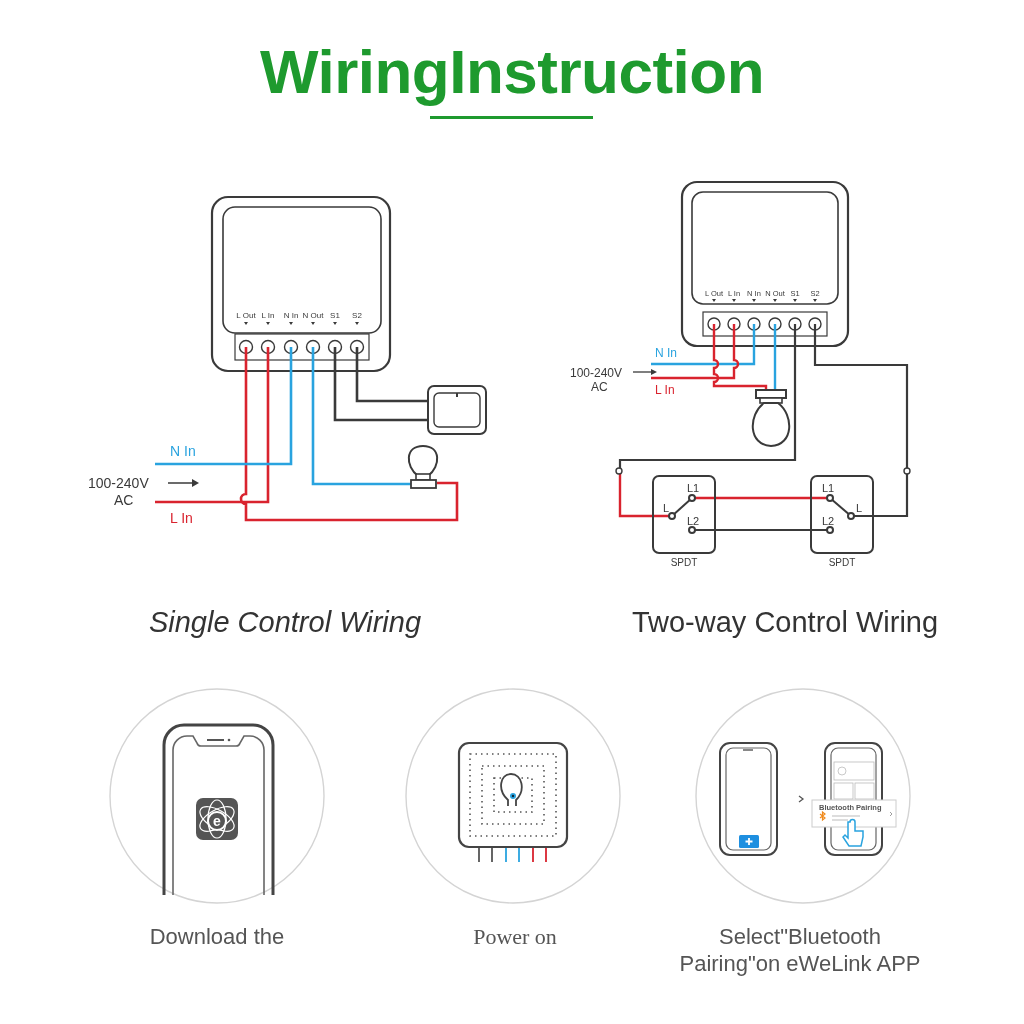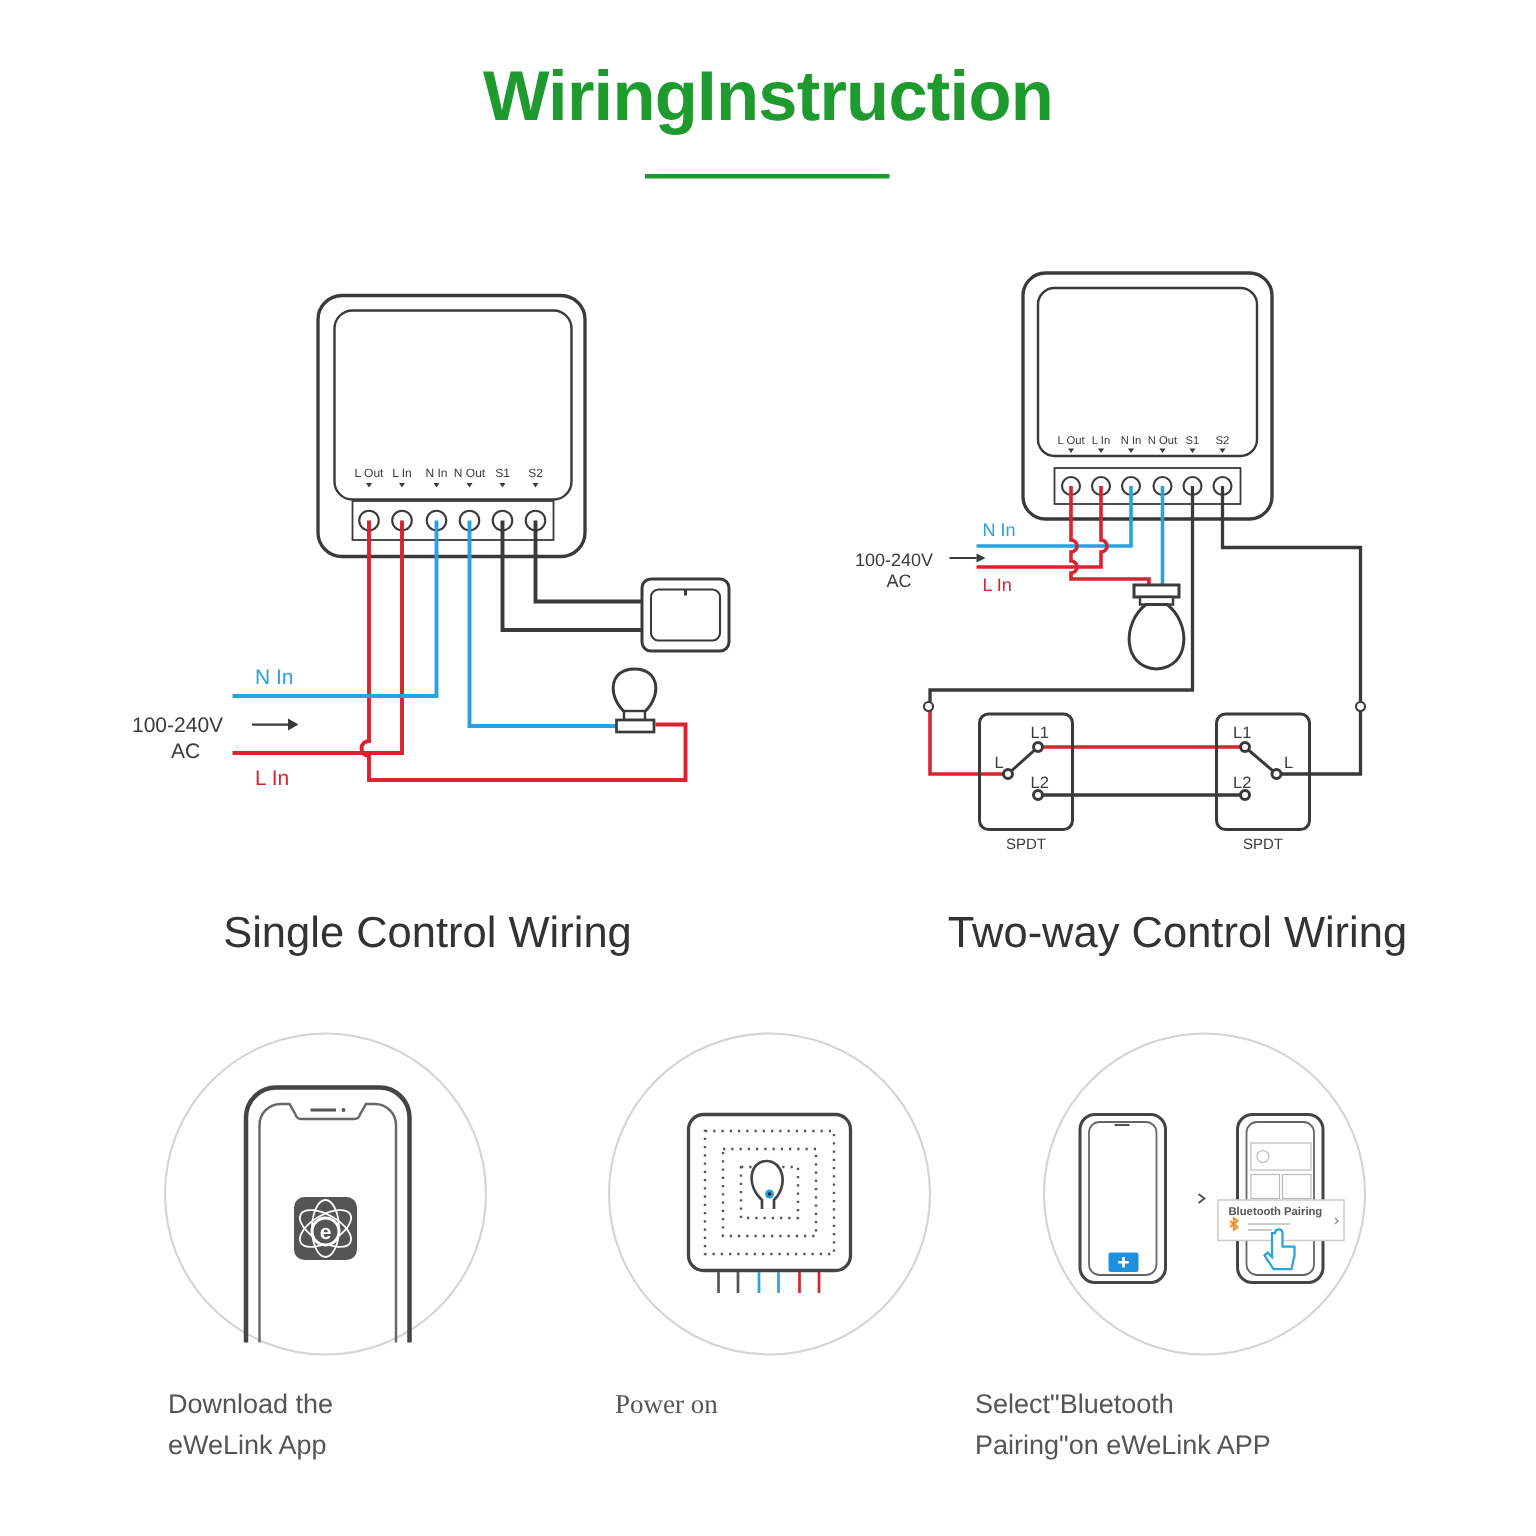--- a/index.html
+++ b/index.html
@@ -1,21 +1,21 @@
 <!DOCTYPE html>
 <html><head>
 <meta charset="utf-8">
 <style>
   html, body { margin: 0; padding: 0; background: #ffffff; }
   body { width: 1024px; height: 1024px; position: relative; overflow: hidden; font-family: "Liberation Sans", sans-serif; }
-  .title { position: absolute; left: 0; width: 1024px; top: 36px; text-align: center; font-weight: bold; font-size: 47px; color: #1e9a2e; letter-spacing: -0.5px; }
+  .title { position: absolute; left: 0; width: 1024px; top: 36px; text-align: center; font-weight: bold; font-size: 62px; color: #1e9a2e; letter-spacing: -0.5px; }
   .title-rule { position: absolute; left: 430px; top: 116px; width: 163px; height: 3px; background: #1e9a2e; }
   svg.diagram { position: absolute; left: 0; top: 0; }
   .caption { position: absolute; font-size: 29px; color: #333333; text-align: center; }
-  .step-caption { position: absolute; font-size: 18px; color: #555555; text-align: left; line-height: 27px; }
+  .step-caption { position: absolute; font-size: 22px; color: #555555; text-align: center; line-height: 27px; }
   .lbl { font-family: "Liberation Sans", sans-serif; }
 </style>
 </head>
 <body>
 
 <div class="title">WiringInstruction</div>
 <div class="title-rule"></div>
 
 <svg class="diagram" width="1024" height="1024" viewBox="0 0 1024 1024">
 
@@ -238,26 +238,25 @@
       <text x="819" y="810" font-size="7.5" font-weight="bold" fill="#555" class="lbl">Bluetooth Pairing</text>
       <path d="M820 814 l5 4 l-2.5 2 V812 l2.5 2 l-5 4" fill="none" stroke="#f08a1c" stroke-width="1.2"></path>
       <line x1="832" y1="816" x2="860" y2="816" stroke="#bbb" stroke-width="1"></line>
       <line x1="832" y1="820" x2="848" y2="820" stroke="#bbb" stroke-width="1"></line>
       <path d="M890 812 l2 2 l-2 2" fill="none" stroke="#888" stroke-width="0.8"></path>
       <path d="M848 822 V838 l-3 -3 l-2 2 l6 9 h12 l2 -9 V831 h-8 V822 a2.5 2.5 0 0 0 -5 0z" fill="#fff" stroke="#29a3df" stroke-width="1.5"></path>
     </g>
   </g>
 </svg>
 
-<div class="caption" style="left:120px; top:606px; width:330px;">Single Control Wiring</div>
+<div class="caption" style="left:120px; top:606px; width:330px;font-style:italic;">Single Control Wiring</div>
 <div class="caption" style="left:600px; top:606px; width:370px;">Two-way Control Wiring</div>
 
 <div class="step-caption" style="left:112px; top:923px; width:210px;">
   <div>Download the</div>
-  <div>eWeLink App</div>
 </div>
 <div class="step-caption" style="left:410px; top:923px; width:210px;font-family:Liberation Serif, serif;">
   <div>Power on</div>
 </div>
 <div class="step-caption" style="left:650px; top:923px; width:300px;">
   <div>Select"Bluetooth</div>
   <div>Pairing"on eWeLink APP</div>
 </div>
 
 </body></html>

